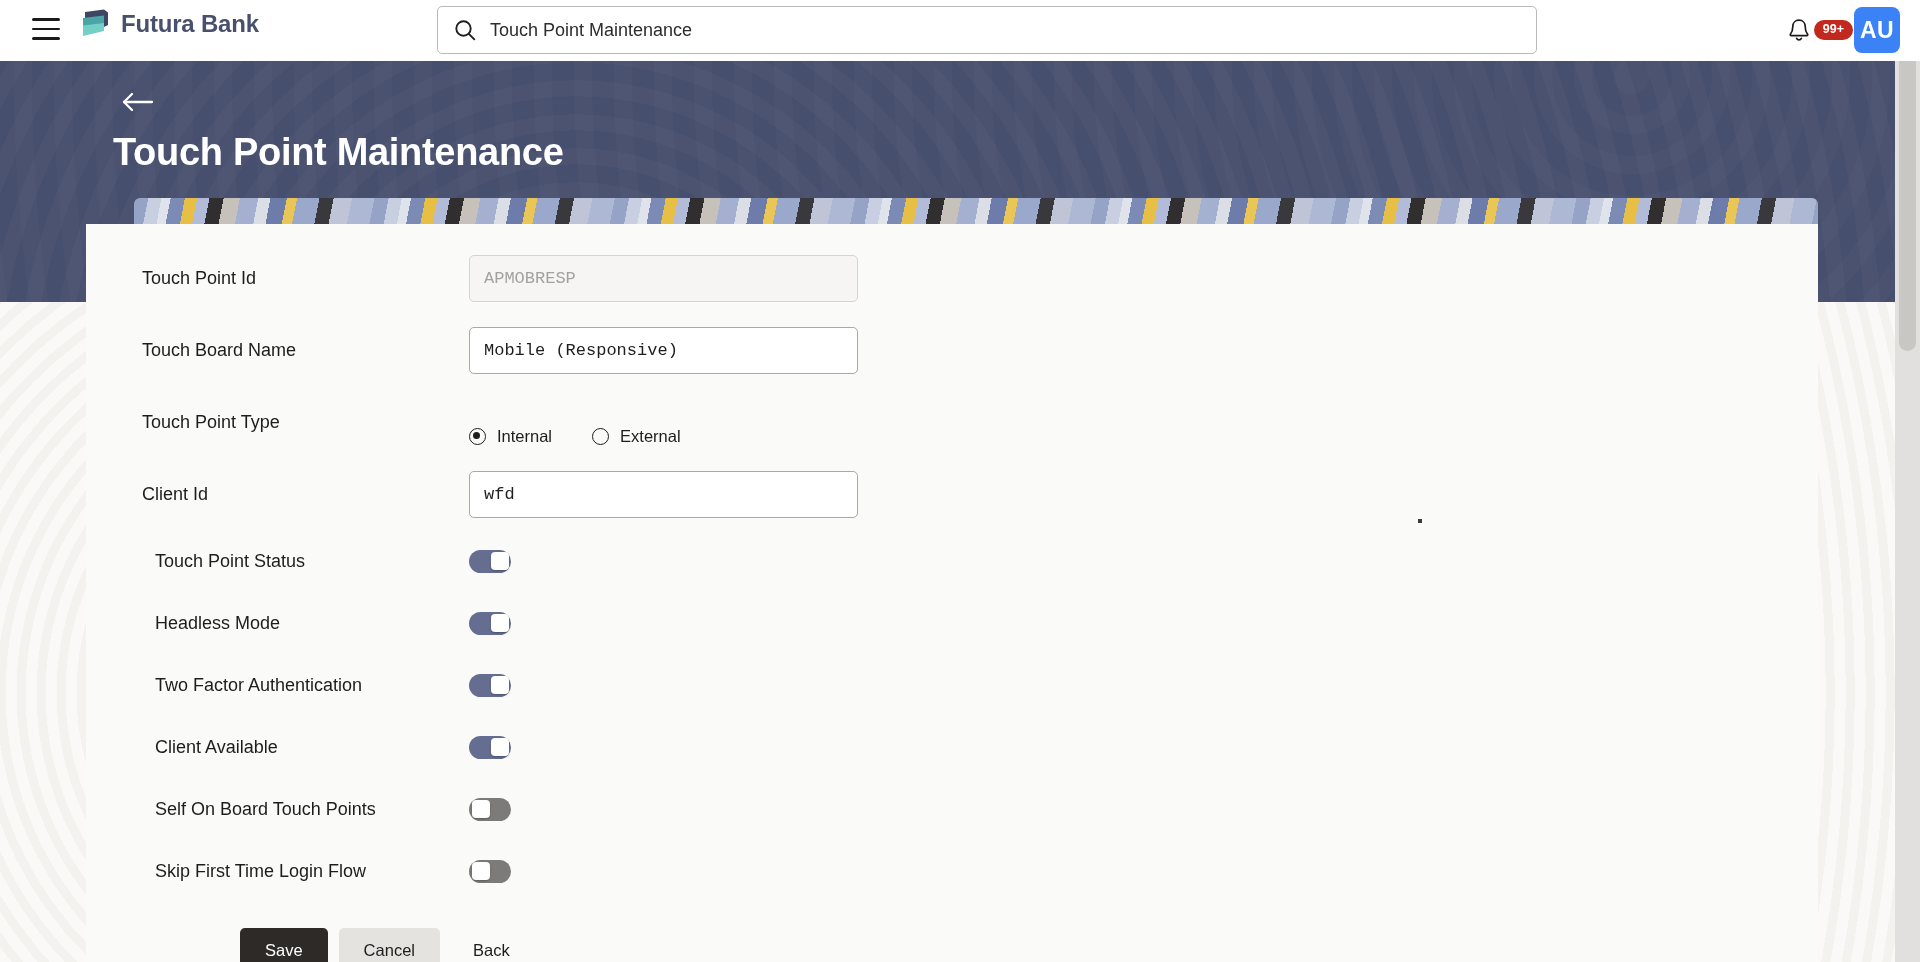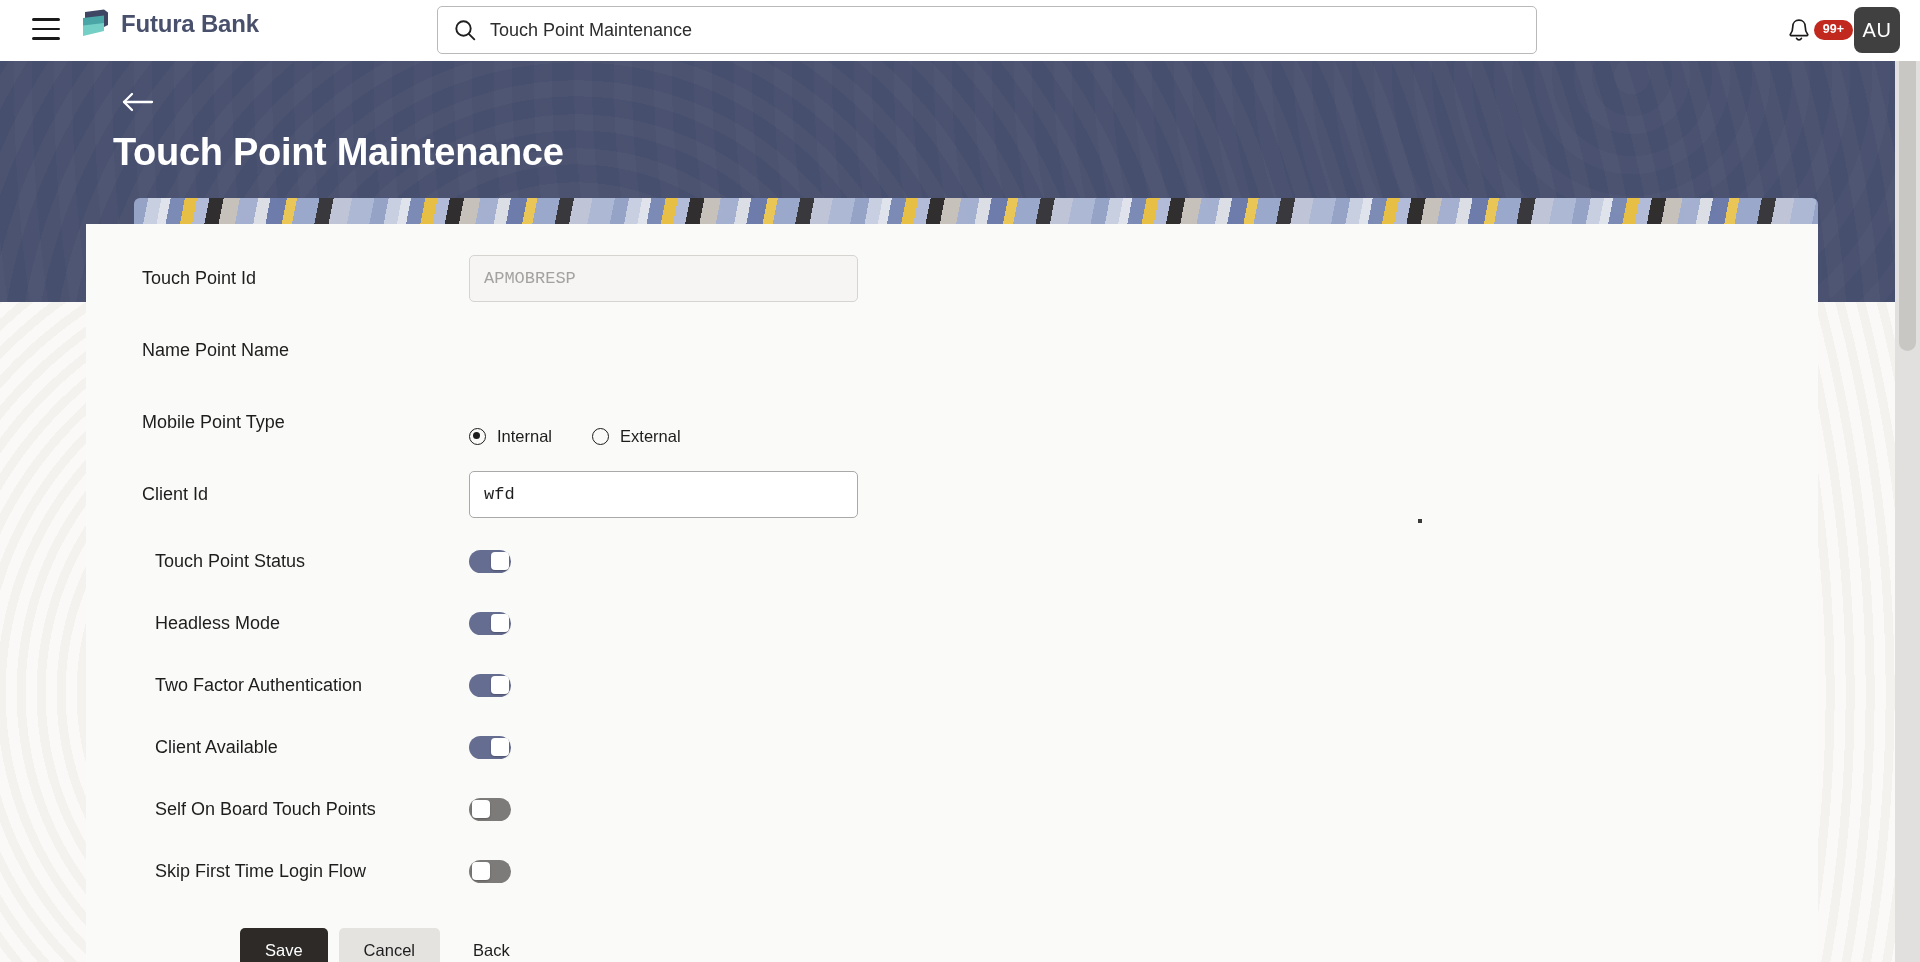--- a/index.html
+++ b/index.html
@@ -113,25 +113,25 @@
     font-size: 12.5px;
     font-weight: 700;
     border-radius: 11px;
     padding: 3px 9px 4px;
     line-height: 1;
     margin-left: 3px;
     cursor: pointer;
   }
   .avatar {
     width: 46px; height: 46px;
-    background: #404040;
+    background: #3b82f6;
     border-radius: 8px;
     color: #fff;
-    font-size: 20px;
-    font-weight: 400;
+    font-size: 23px;
+    font-weight: 700;
     display: flex; align-items: center; justify-content: center;
     letter-spacing: 0.5px;
     cursor: pointer;
   }
 
   
   .hero {
     position: absolute;
     top: 51px; left: 0;
     width: 1920px; height: 251px;
@@ -330,25 +330,26 @@
   <div class="card-banner"></div>
 
   <div class="card">
 
     <div class="form-row">
       <div class="f-label">Touch Point Id</div>
       <input class="f-input disabled" type="text" disabled="" placeholder="APMOBRESP" style="">
     </div>
 
     <div class="form-row">
-      <div class="f-label">Name Point Name</div>
+      <div class="f-label">Touch Board Name</div>
+      <input class="f-input" type="text" value="Mobile (Responsive)" style="">
     </div>
 
     <div class="form-row">
-      <div class="f-label">Mobile Point Type</div>
+      <div class="f-label">Touch Point Type</div>
       <div class="radio-group">
         <div class="radio-item">
           <span class="radio-dot checked"></span>
           <span class="radio-text">Internal</span>
         </div>
         <div class="radio-item">
           <span class="radio-dot"></span>
           <span class="radio-text">External</span>
         </div>
       </div>

